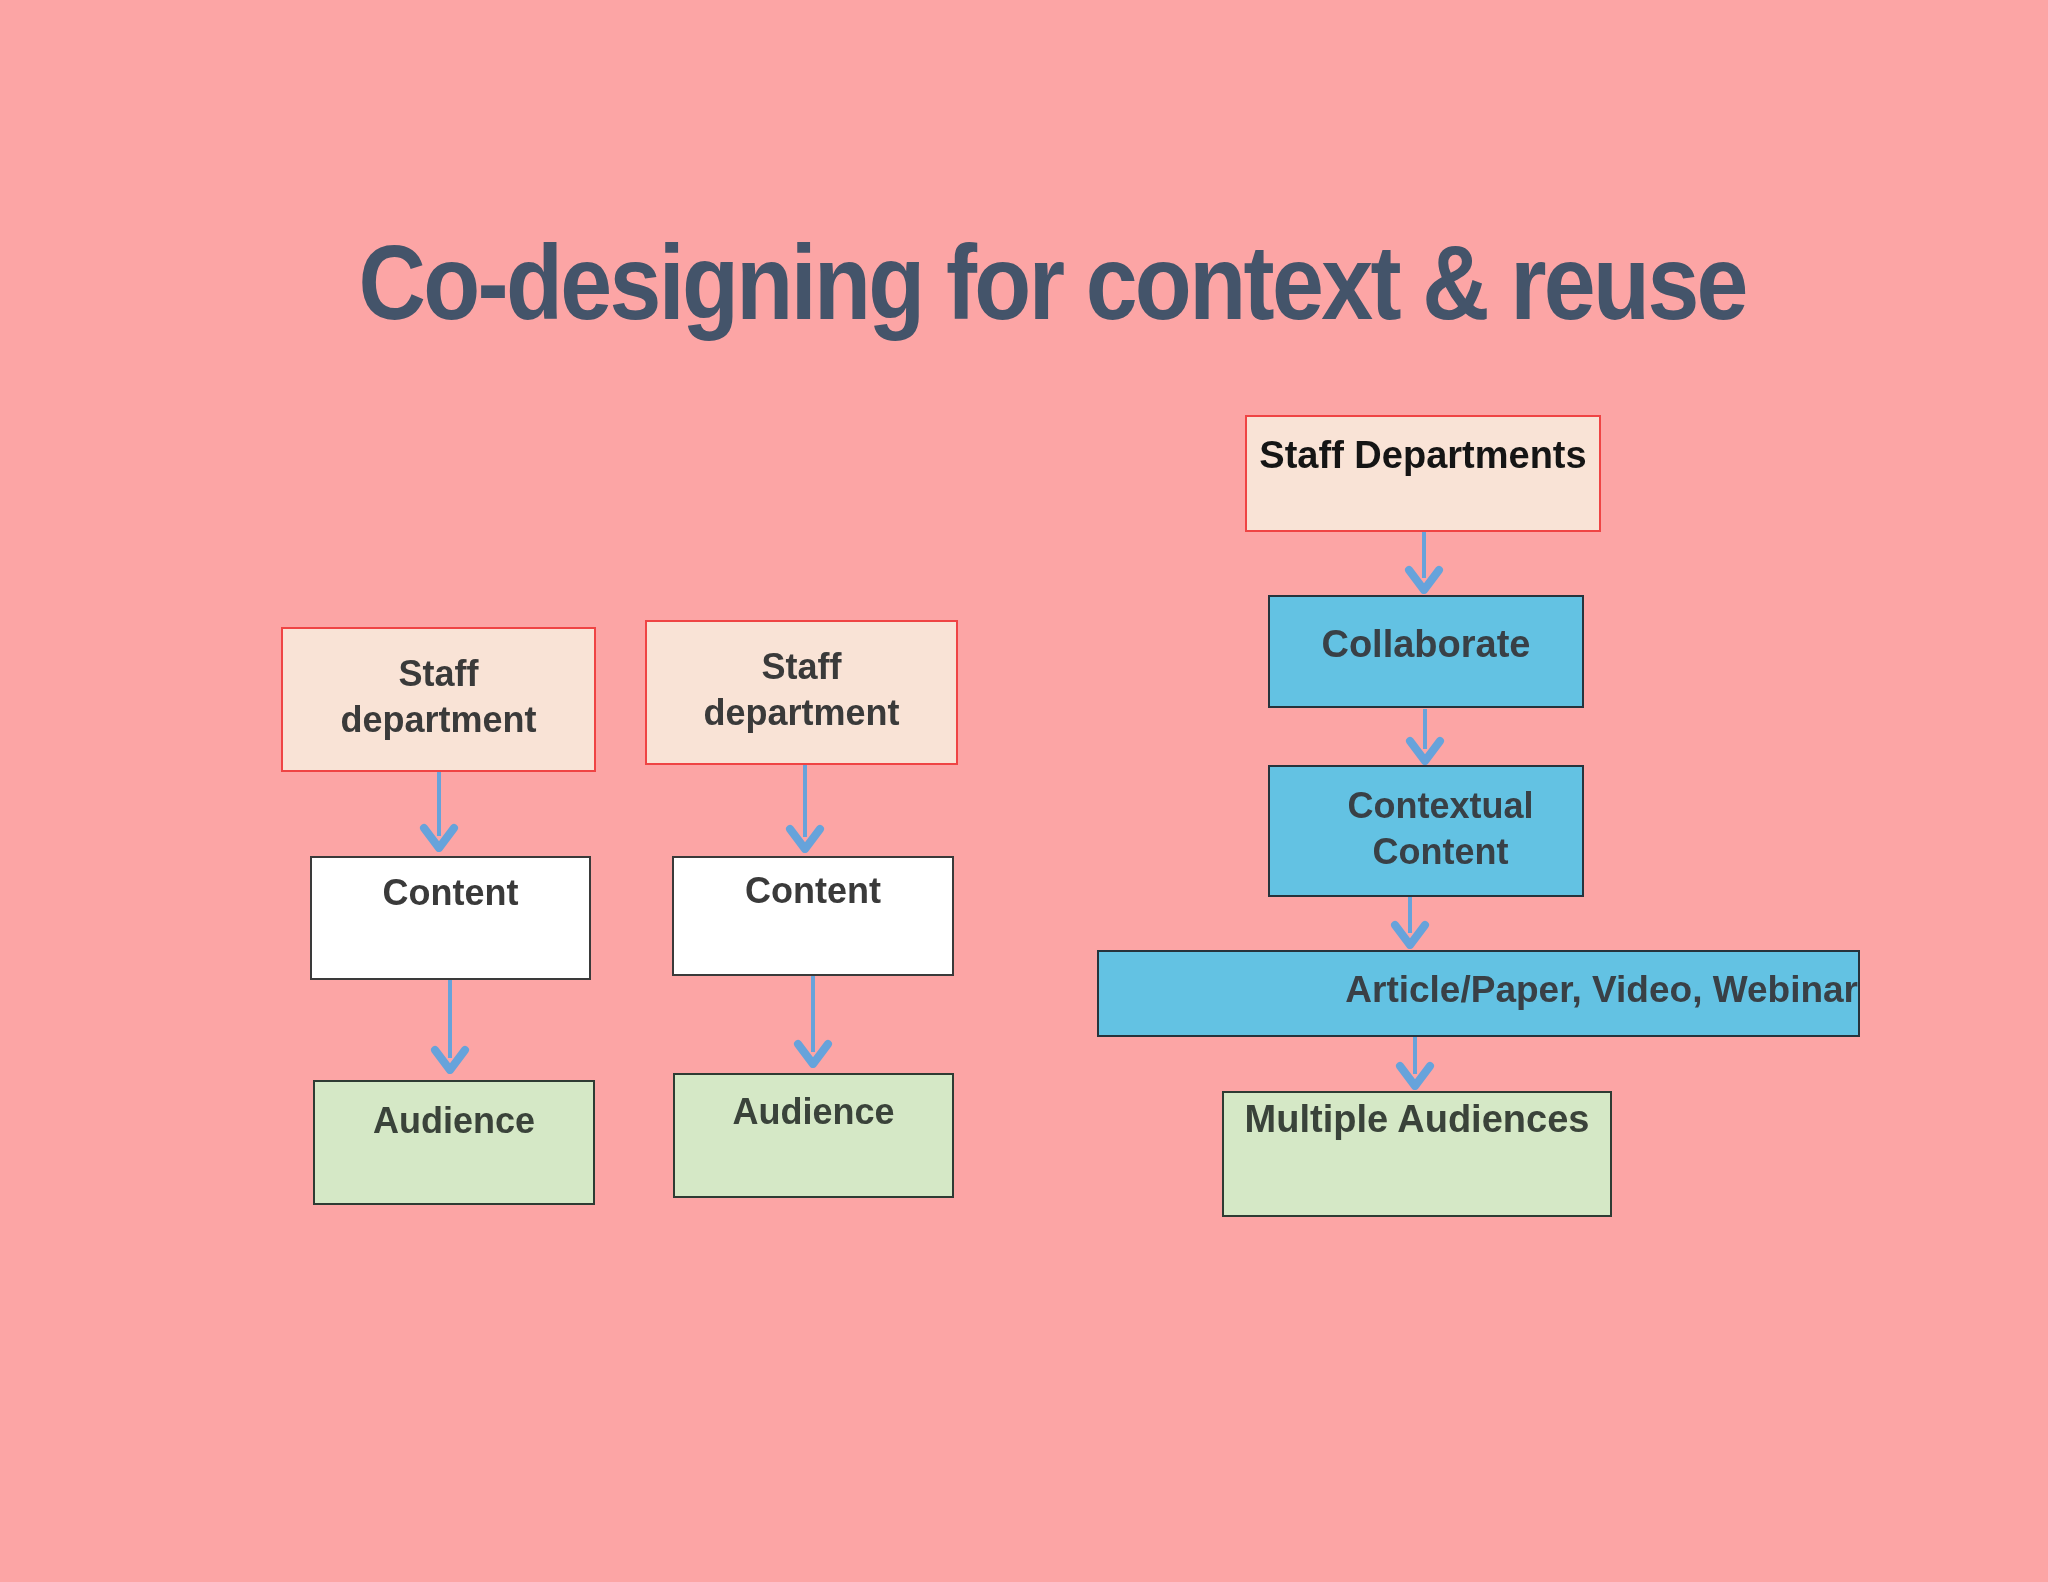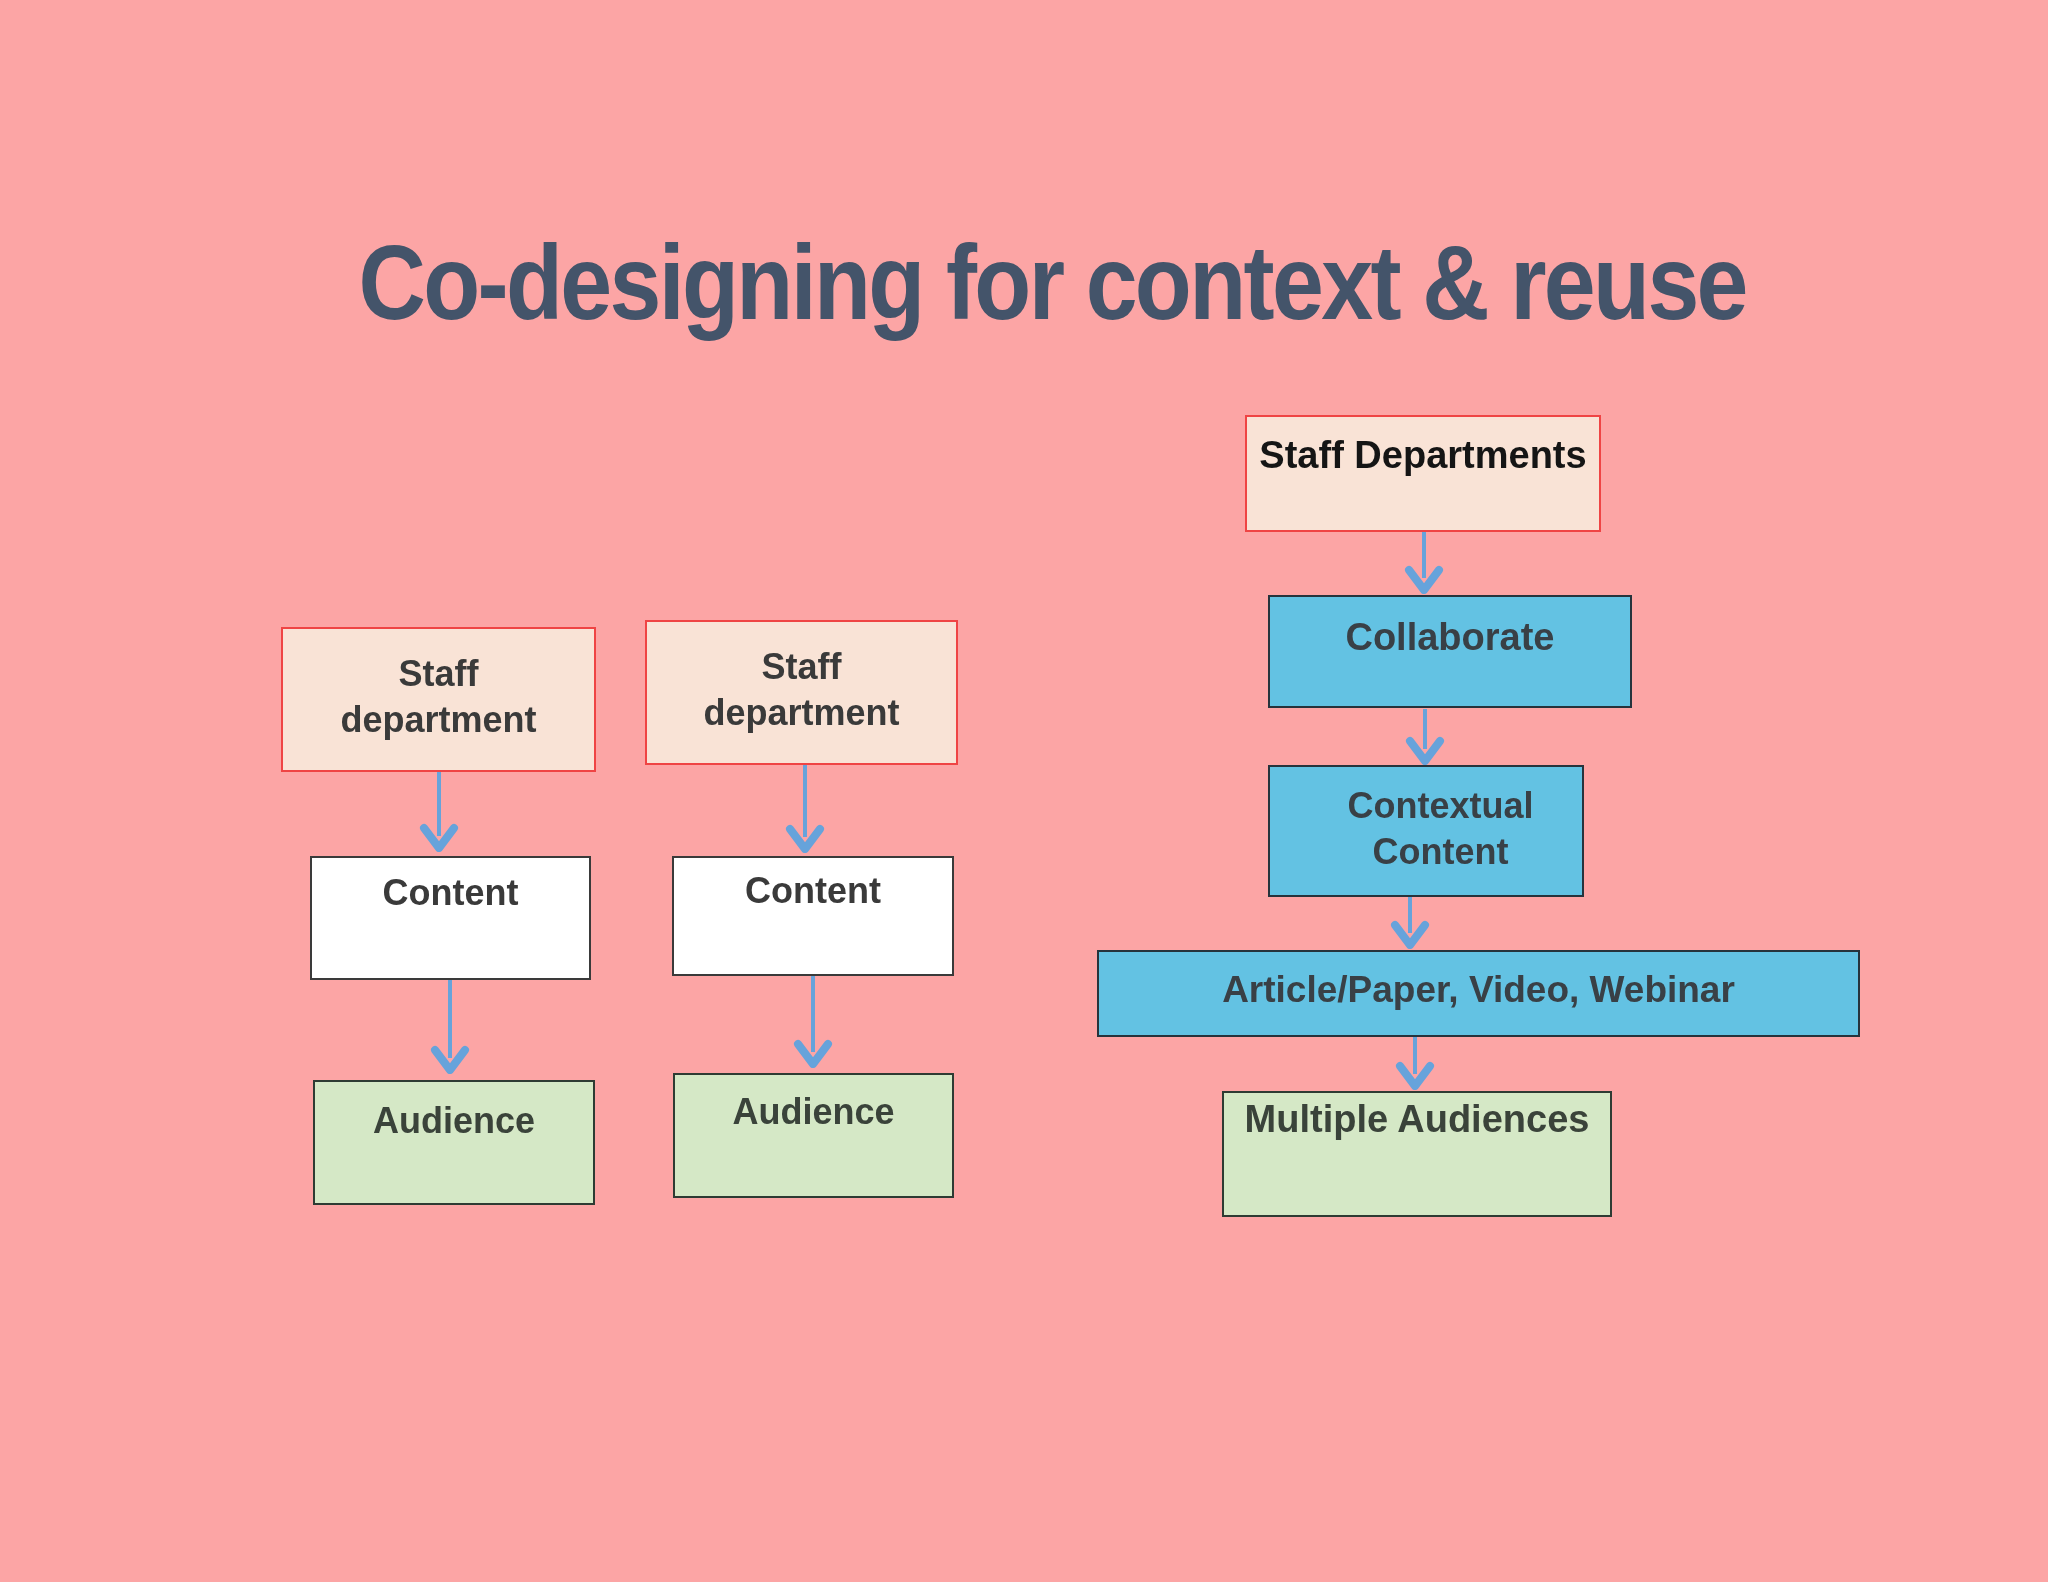--- a/index.html
+++ b/index.html
@@ -94,40 +94,40 @@
 
   <div class="box peach" style="left:1245px;top:415px;width:356px;height:117px;font-size:38px;padding-top:14px;color:#151515;">
     <div>Staff Departments</div>
   </div>
 
   <svg class="arrow" style="left:1402px;top:532px;" width="44" height="62" viewBox="0 0 44 62">
     <line x1="22" y1="0" x2="22" y2="46" stroke="#66A3DB" stroke-width="4"></line>
     <path d="M7 38 L22 58 L37 38" fill="none" stroke="#66A3DB" stroke-width="8" stroke-linecap="round" stroke-linejoin="round"></path>
   </svg>
 
-  <div class="box blue" style="left:1268px;top:595px;width:364px;height:113px;font-size:38px;padding-top:16px;">
+  <div class="box blue" style="left:1268px;top:595px;width:316px;height:113px;font-size:38px;padding-top:23px;">
     <div>Collaborate</div>
   </div>
 
   <svg class="arrow" style="left:1403px;top:709px;" width="44" height="56" viewBox="0 0 44 56">
     <line x1="22" y1="0" x2="22" y2="40" stroke="#66A3DB" stroke-width="4"></line>
     <path d="M7 32 L22 52 L37 32" fill="none" stroke="#66A3DB" stroke-width="8" stroke-linecap="round" stroke-linejoin="round"></path>
   </svg>
 
   <div class="box blue" style="left:1268px;top:765px;width:316px;height:132px;font-size:36px;padding-top:16px;padding-left:29px;">
     <div>Contextual</div>
     <div>Content</div>
   </div>
 
   <svg class="arrow" style="left:1388px;top:897px;" width="44" height="52" viewBox="0 0 44 52">
     <line x1="22" y1="0" x2="22" y2="36" stroke="#66A3DB" stroke-width="4"></line>
     <path d="M7 28 L22 48 L37 28" fill="none" stroke="#66A3DB" stroke-width="8" stroke-linecap="round" stroke-linejoin="round"></path>
   </svg>
 
-  <div class="box blue" style="left:1097px;top:950px;width:763px;height:87px;font-size:37px;padding-top:14px;">
+  <div class="box blue" style="left:1097px;top:950px;width:763px;height:87px;font-size:37px;padding-top:14px;text-align:right;">
     <div>Article/Paper, Video, Webinar</div>
   </div>
 
   <svg class="arrow" style="left:1393px;top:1037px;" width="44" height="53" viewBox="0 0 44 53">
     <line x1="22" y1="0" x2="22" y2="37" stroke="#66A3DB" stroke-width="4"></line>
     <path d="M7 29 L22 49 L37 29" fill="none" stroke="#66A3DB" stroke-width="8" stroke-linecap="round" stroke-linejoin="round"></path>
   </svg>
 
   <div class="box green" style="left:1222px;top:1091px;width:390px;height:126px;font-size:38px;padding-top:2px;">
     <div>Multiple Audiences</div>

